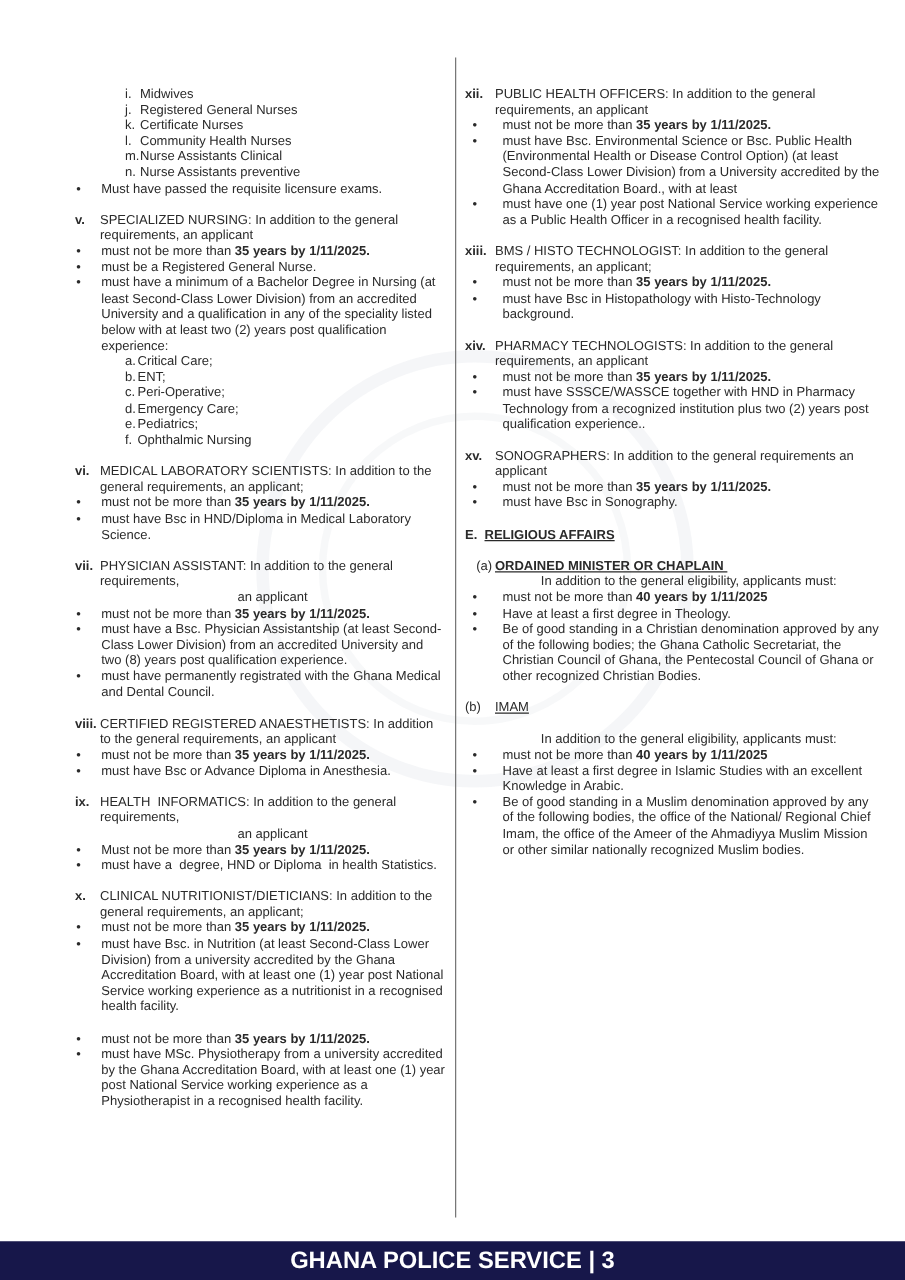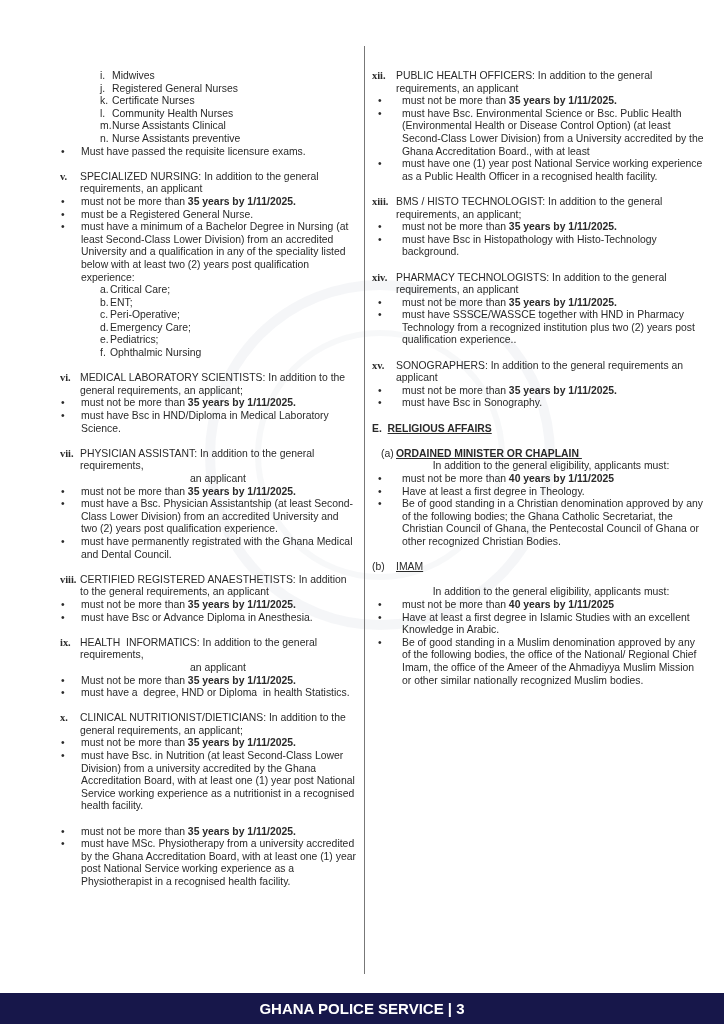--- a/index.html
+++ b/index.html
@@ -29,37 +29,37 @@
   .sublist .lbl { width: 12px; flex: none; }
   .sublist.alpha .lbl { width: 10px; }
 
   .bullets { margin: 0; padding: 0; list-style: none; }
   .bullets li { display: flex; }
   .bullets .dot { width: 20px; flex: none; text-align: left; padding-left: 1px; }
   .bullets.indented .dot { width: 24px; padding-left: 6px; }
 
   .section { margin-bottom: 12.6px; }
   .shead { display: flex; }
-  .shead .num { width: 20px; flex: none; font-weight: bold; font-family: Liberation Serif, serif; }
+  .shead .num { width: 20px; flex: none; font-weight: bold; }
   .right .shead .num { width: 24px; font-weight: bold; }
   .shead .txt b { font-weight: normal; }
   .cont { padding-left: 20px; text-align: center; }
   .right .cont { padding-left: 24px; }
 
   .rel-head { font-weight: bold; margin-bottom: 12.6px; }
   .rel-head u { text-decoration: underline; }
   .subsec-head { display: flex; padding-left: 9px; }
   .subsec-head .num { width: 15px; flex: none; }
   .subsec-head.b .num { width: 24px; }
   .subsec-head.b { padding-left: 0; }
 
   .footer {
     position: absolute; left: 0; top: 993px; width: 724px; height: 31px;
     background: #17174a; color: #ffffff; text-align: center;
-    font-family: "Liberation Sans", sans-serif; font-weight: bold; font-size: 15px; line-height: 31px;
+    font-family: "Liberation Sans", sans-serif; font-weight: bold; font-size: 19px; line-height: 31px;
     letter-spacing: 0px;
   }
 </style>
 </head>
 <body>
 
 <div class="watermark"></div>
 <div class="divider"></div>
 
 <div class="col left">
@@ -166,21 +166,21 @@
         <span class="txt"><b>PHYSICIAN ASSISTANT:</b><span> In addition to the general requirements,</span></span>
       </div>
     <div class="cont">an applicant</div>
     <ul class="bullets">
       <li>
           <span class="dot">•</span>
           <span><span>must not be more than </span><b>35 years by 1/11/2025.</b></span>
         </li>
       <li>
           <span class="dot">•</span>
-          <span>must have a Bsc. Physician Assistantship (at least Second-Class Lower Division) from an accredited University and two (2) years post qualification experience.</span>
+          <span>must have a Bsc. Physician Assistantship (at least Second-Class Lower Division) from an accredited University and two (8) years post qualification experience.</span>
         </li>
       <li>
           <span class="dot">•</span>
           <span>must have permanently registrated with the Ghana Medical and Dental Council.</span>
         </li>
     </ul>
   </div>
 
   <div class="section">
     <div class="shead">

